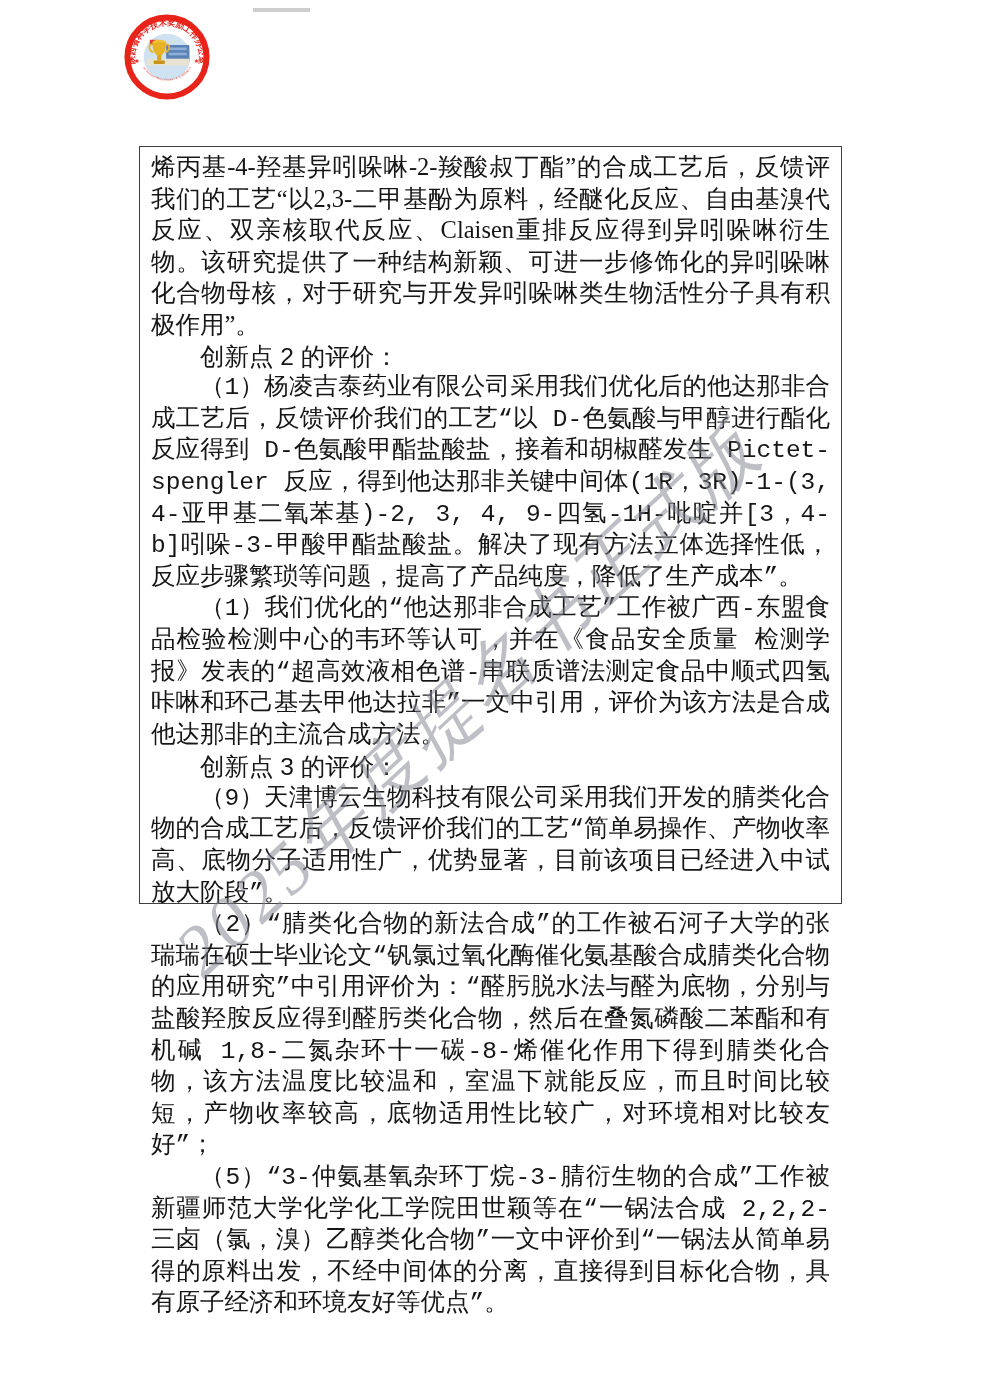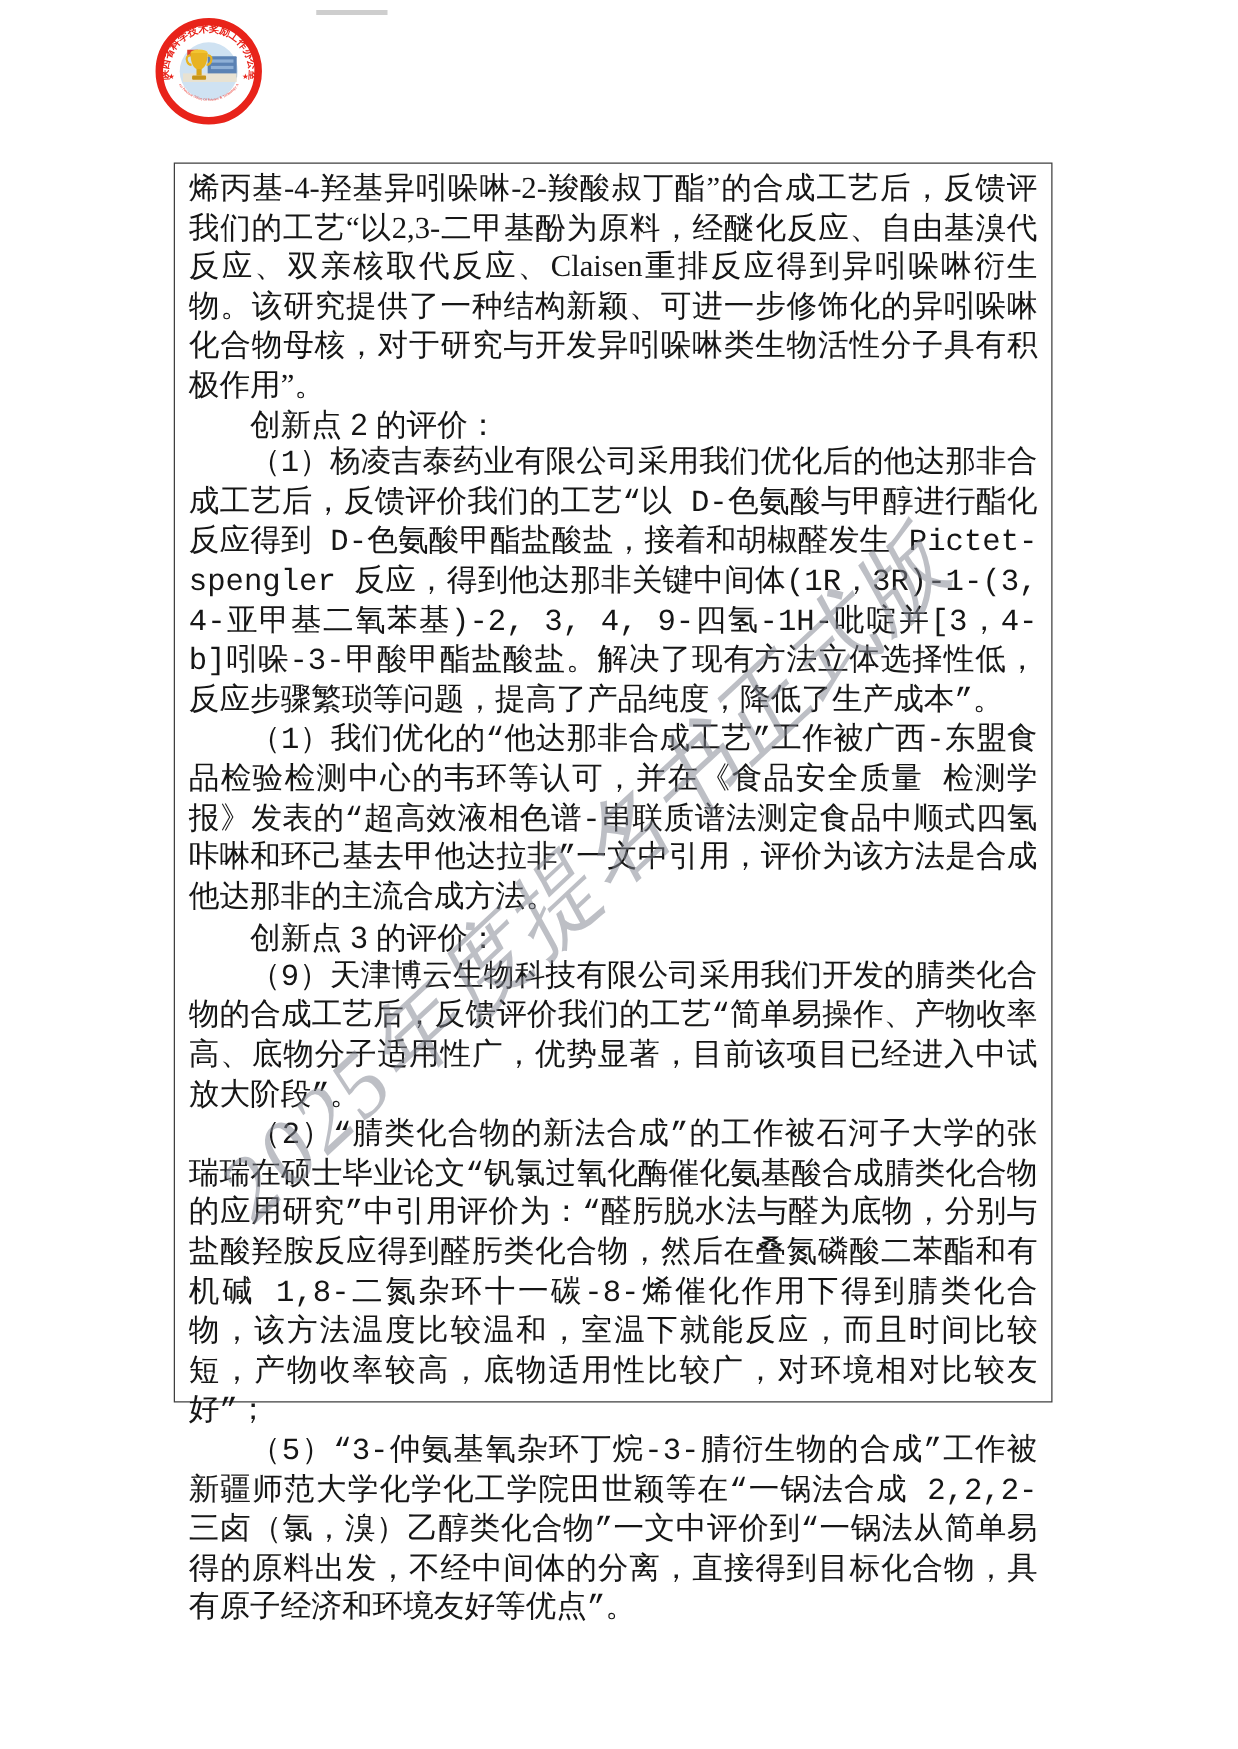--- a/index.html
+++ b/index.html
@@ -15,21 +15,21 @@
     position:absolute;left:124px;top:14px;width:86px;height:86px;
   }
   .seal svg{width:100%;height:100%;display:block;}
   
   .scan-artifact{
     position:absolute;left:253px;top:8px;width:57px;height:4px;
     background:#b4b4b4;opacity:.65;
   }
   
   .content-box{
-    position:absolute;left:139px;top:130px;width:703px;height:992px;
+    position:absolute;left:139px;top:146px;width:703px;height:758px;
     border:1.5px solid #3f3f3f;
     box-sizing:border-box;
     background:transparent;
   }
   .doc-text{
     position:relative;
     padding:4px 11px 0 11px;
     color:#161616;
     font-size:24.5px;
     line-height:31.6px;

